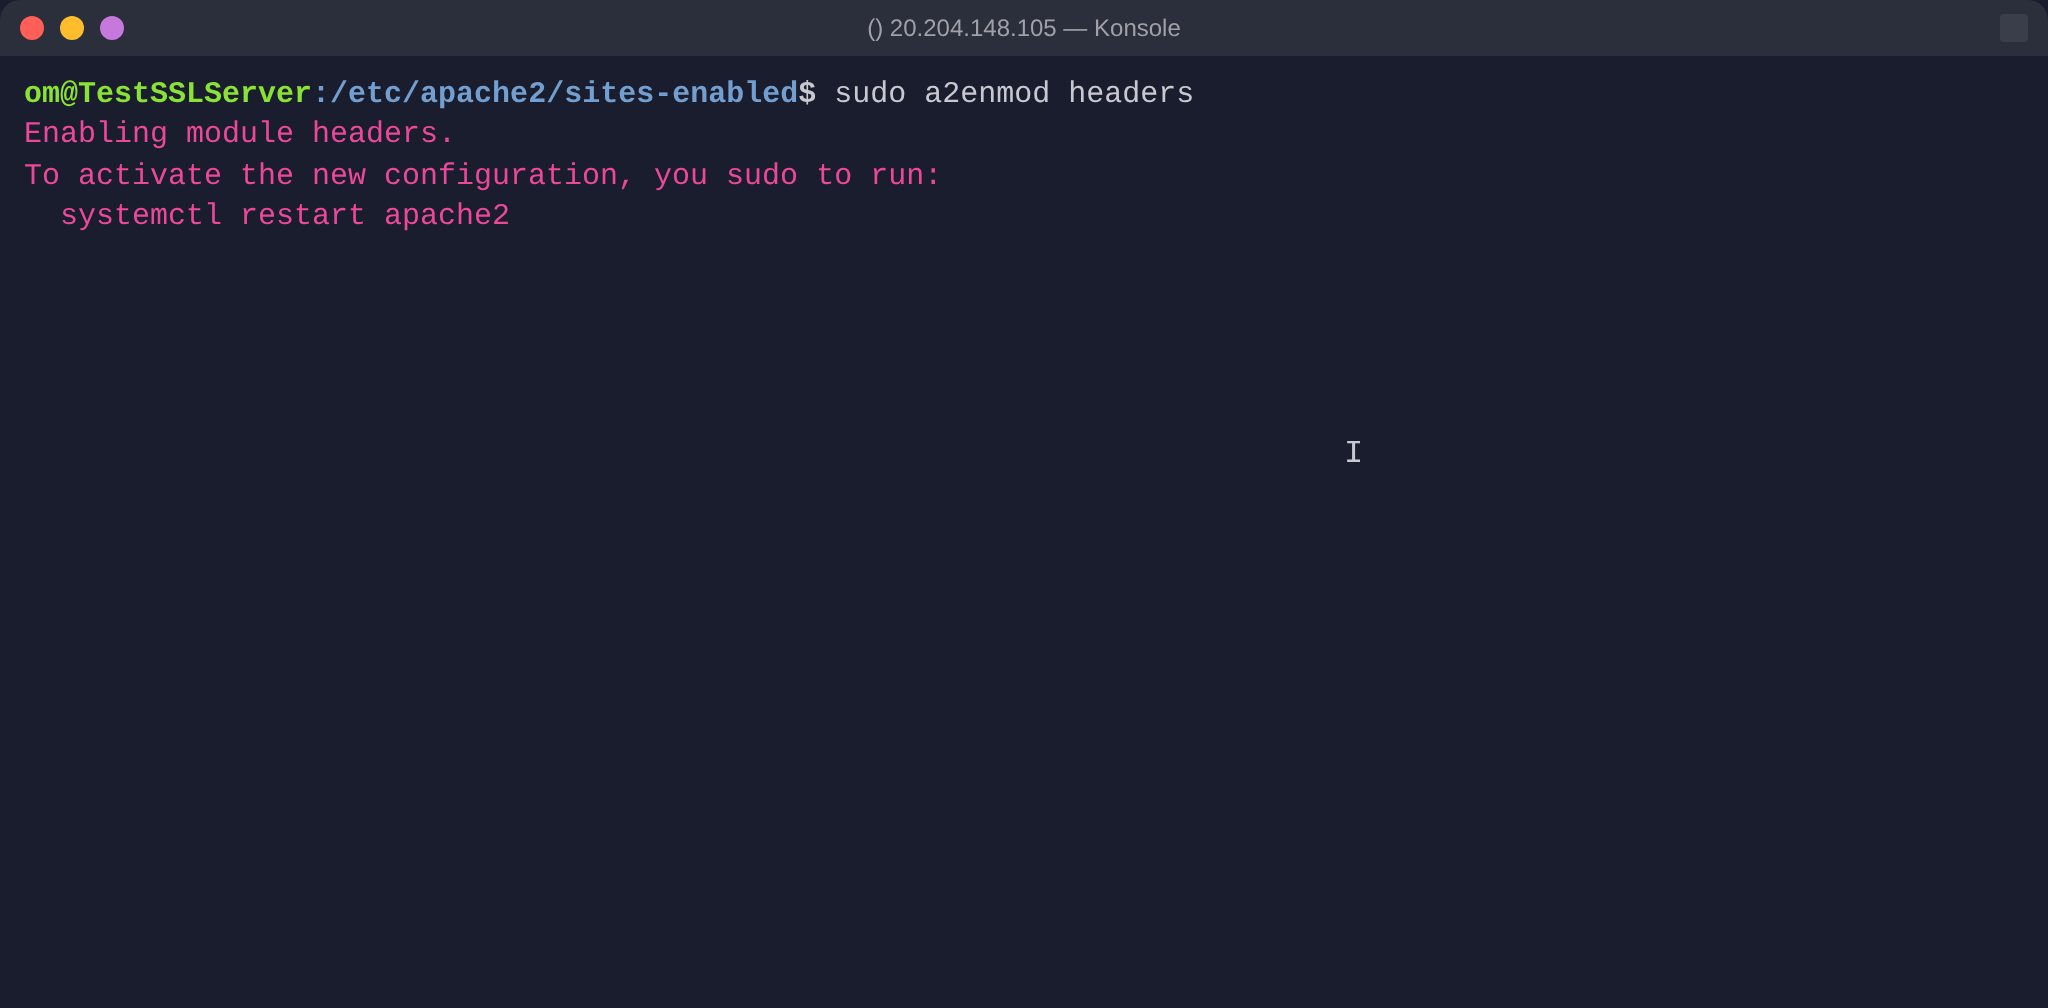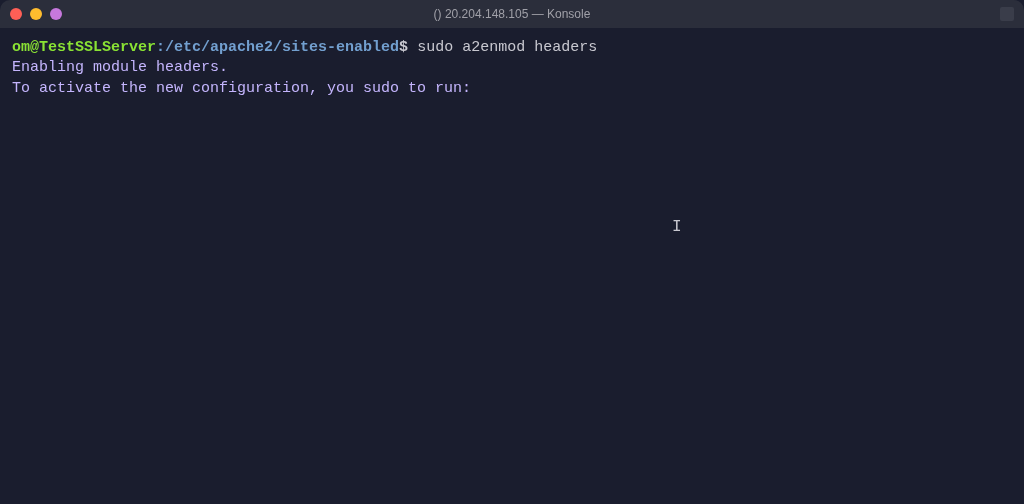--- a/index.html
+++ b/index.html
@@ -67,21 +67,21 @@
       cursor: text;
       border-radius: 16px;
     }
     .line {
       white-space: pre;
     }
     .user-host { color: #8ae234; font-weight: bold; }
     .path { color: #729fcf; font-weight: bold; }
     .dollar { color: #c8c8d0; font-weight: bold; }
     .command { color: #c8c8d0; }
-    .output { color: #c4b5fd; }
+    .output { color: #ec4899; }
     .cursor {
       display: inline-block;
       width: 9px;
       height: 17px;
       background: #c8c8d0;
       vertical-align: text-bottom;
       margin-left: 2px;
     }
     .text-cursor {
       position: absolute;
@@ -103,16 +103,17 @@
       <div class="light purple"></div>
     </div>
     <div class="window-title">() 20.204.148.105 — Konsole</div>
     <div class="maximize-btn"></div>
   </div>
 
   <div class="terminal">
     <div class="line"><span class="user-host">om@TestSSLServer</span><span class="path">:</span><span class="path">/etc/apache2/sites-enabled</span><span class="dollar">$</span> <span class="command">sudo a2enmod headers</span></div>
     <div class="line output">Enabling module headers.</div>
     <div class="line output">To activate the new configuration, you sudo to run:</div>
+    <div class="line output">  systemctl restart apache2</div>
   </div>
 
   <div class="text-cursor">I</div>
 </div>
 
 </body></html>

